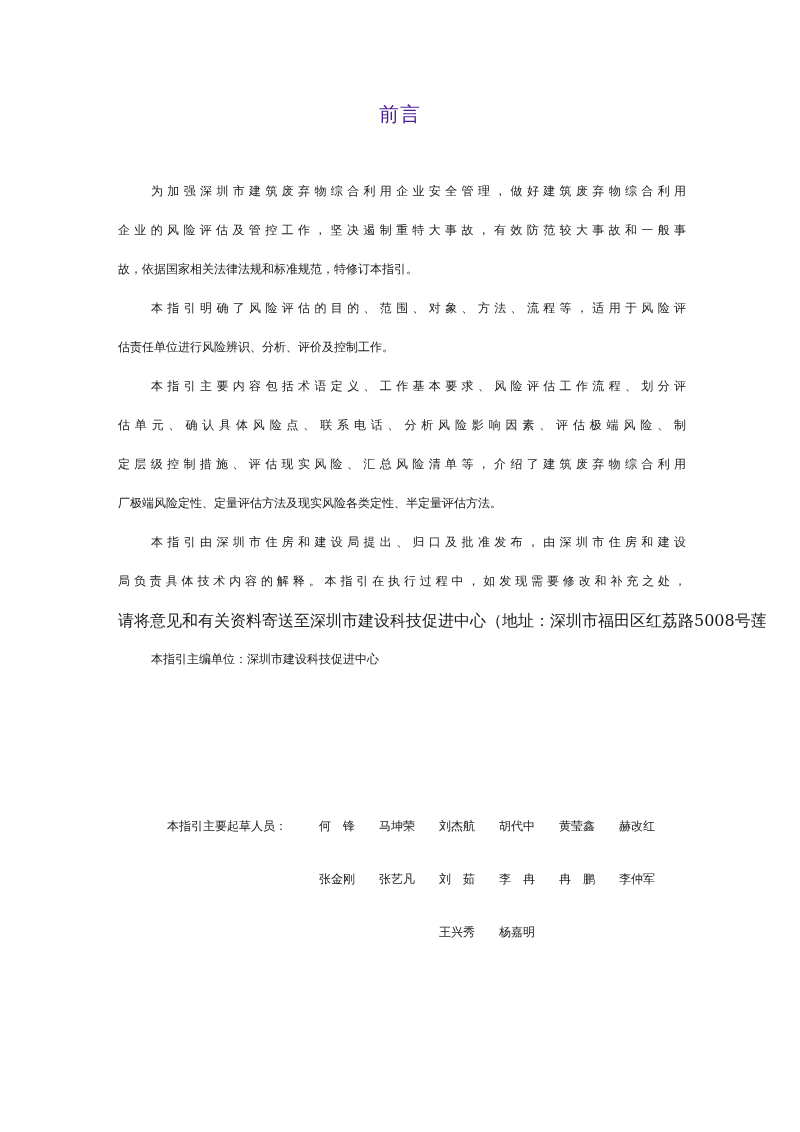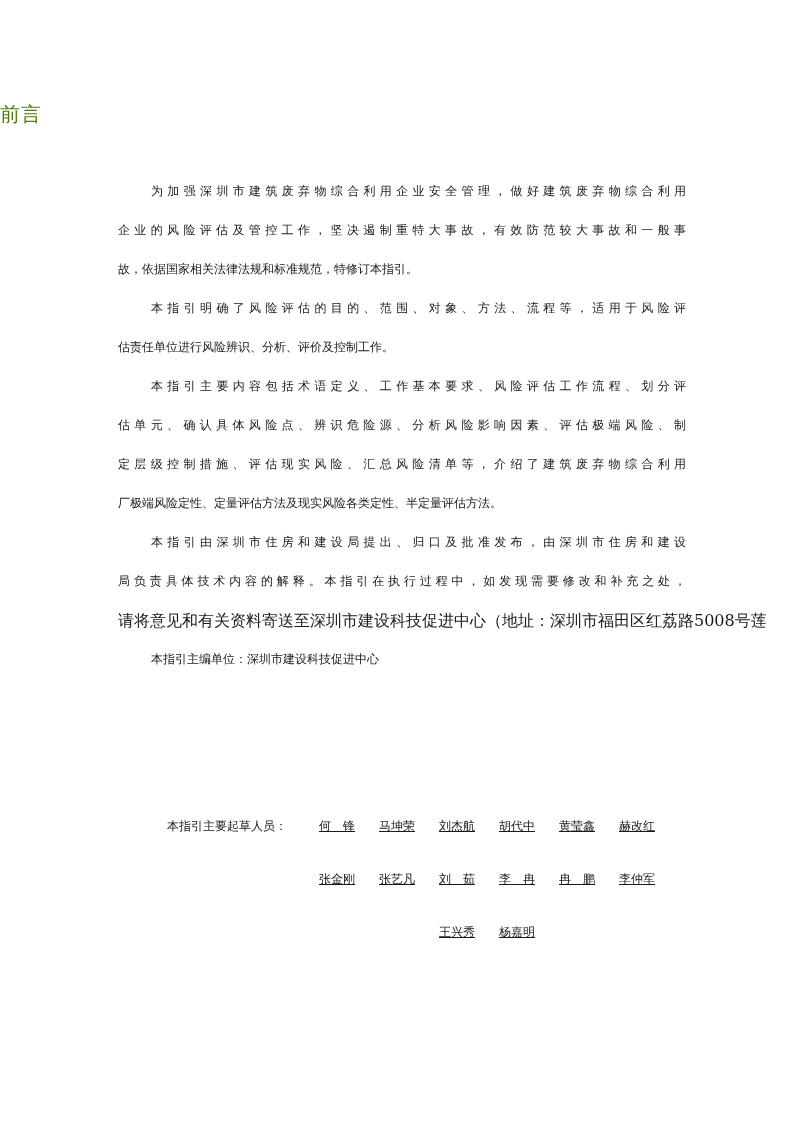--- a/index.html
+++ b/index.html
@@ -1,29 +1,29 @@
 <!DOCTYPE html>
 <html><head>
 <meta charset="utf-8">
 <style>
   html, body { margin: 0; padding: 0; background: #ffffff; }
   body { width: 800px; height: 1132px; position: relative; overflow: hidden;
          font-family: "DejaVu Serif", "Liberation Serif", serif; color: #1a1a1a; }
   .page { position: absolute; left: 0; top: 0; width: 800px; height: 1132px; background: #fff; }
-  .title { position: absolute; top: 101px; left: 0; width: 800px; 
-           font-family: "DejaVu Sans", "Liberation Sans", sans-serif; font-size: 20px; letter-spacing: 1px; color: #4d7c0f; }
+  .title { position: absolute; top: 101px; left: 0; width: 800px; text-align: center;
+           font-family: "DejaVu Sans", "Liberation Sans", sans-serif; font-size: 20px; letter-spacing: 1px; color: #4c1d95; }
   .body { position: absolute; left: 118px; top: 172px; width: 568px; }
   .line { height: 39px; line-height: 39px; font-size: 12px; white-space: nowrap; }
   .line.indent { padding-left: 33px; }
   .line.small { font-size: 16px; }
   .line.justify { text-align: justify; text-align-last: justify; }
   .drafters { position: absolute; left: 151px; top: 800px; width: 540px; }
   .drow { height: 53px; line-height: 53px; font-size: 12px; white-space: nowrap; display: flex; justify-content: center; }
   .dlabel { width: 152px; }
-  .names { display: flex; gap: 4px; text-decoration: underline; }
+  .names { display: flex; gap: 4px; }
   .name { display: inline-block; width: 56px; }
 </style>
 </head>
 <body>
 
 <div class="page">
   <div class="title">前言</div>
 
   <div class="body">
 
@@ -33,21 +33,21 @@
       <div class="line">故，依据国家相关法律法规和标准规范，特修订本指引。</div>
     </div>
 
     <div>
       <div class="line indent justify">本指引明确了风险评估的目的、范围、对象、方法、流程等，适用于风险评</div>
       <div class="line">估责任单位进行风险辨识、分析、评价及控制工作。</div>
     </div>
 
     <div>
       <div class="line indent justify">本指引主要内容包括术语定义、工作基本要求、风险评估工作流程、划分评</div>
-      <div class="line justify">估单元、确认具体风险点、辨识危险源、分析风险影响因素、评估极端风险、制</div>
+      <div class="line justify">估单元、确认具体风险点、联系电话、分析风险影响因素、评估极端风险、制</div>
       <div class="line justify">定层级控制措施、评估现实风险、汇总风险清单等，介绍了建筑废弃物综合利用</div>
       <div class="line">厂极端风险定性、定量评估方法及现实风险各类定性、半定量评估方法。</div>
     </div>
 
     <div>
       <div class="line indent justify">本指引由深圳市住房和建设局提出、归口及批准发布，由深圳市住房和建设</div>
       <div class="line justify">局负责具体技术内容的解释。本指引在执行过程中，如发现需要修改和补充之处，</div>
       <div class="line small justify">请将意见和有关资料寄送至深圳市建设科技促进中心（地址：深圳市福田区红荔路5008号莲</div>
     </div>
 

